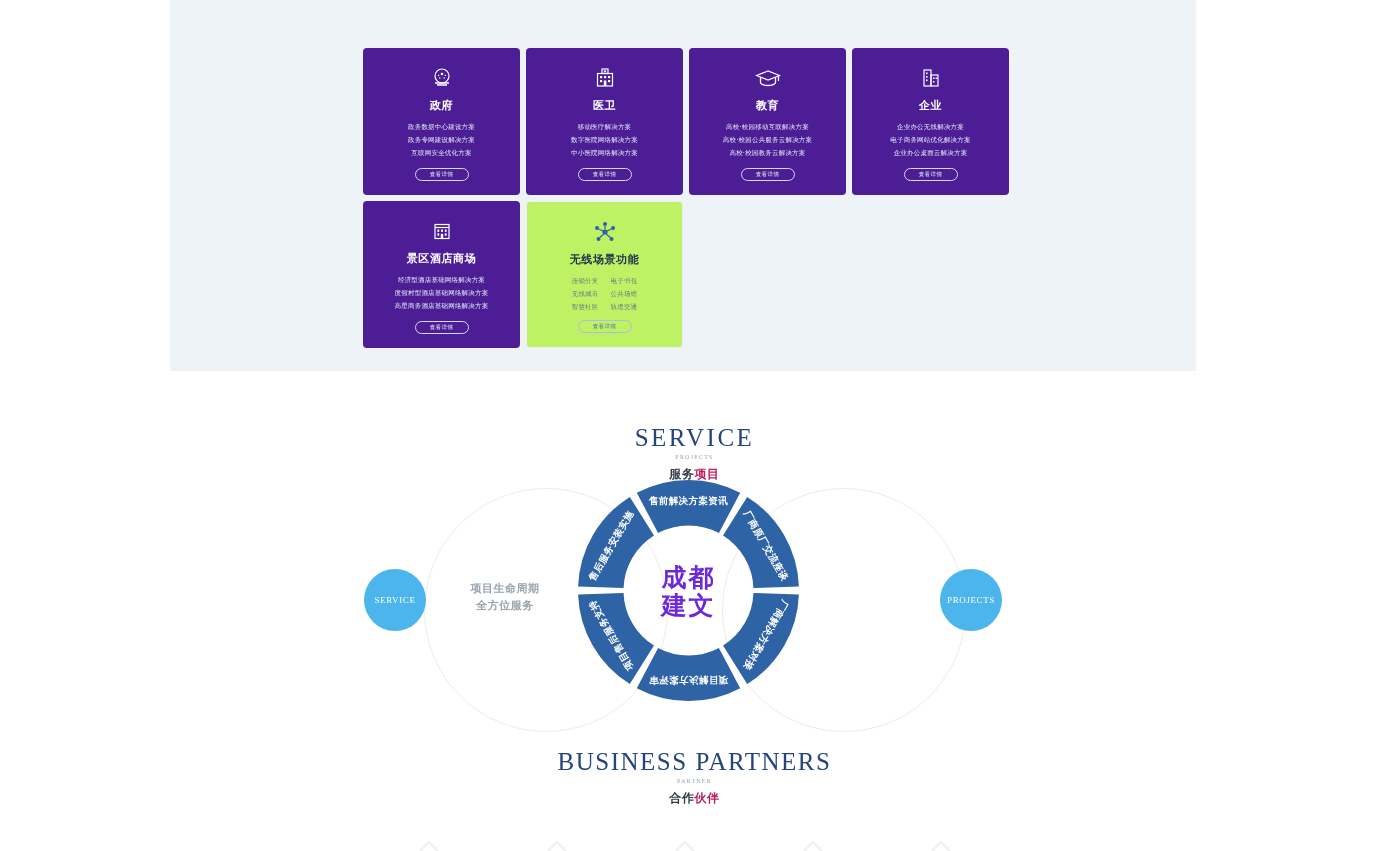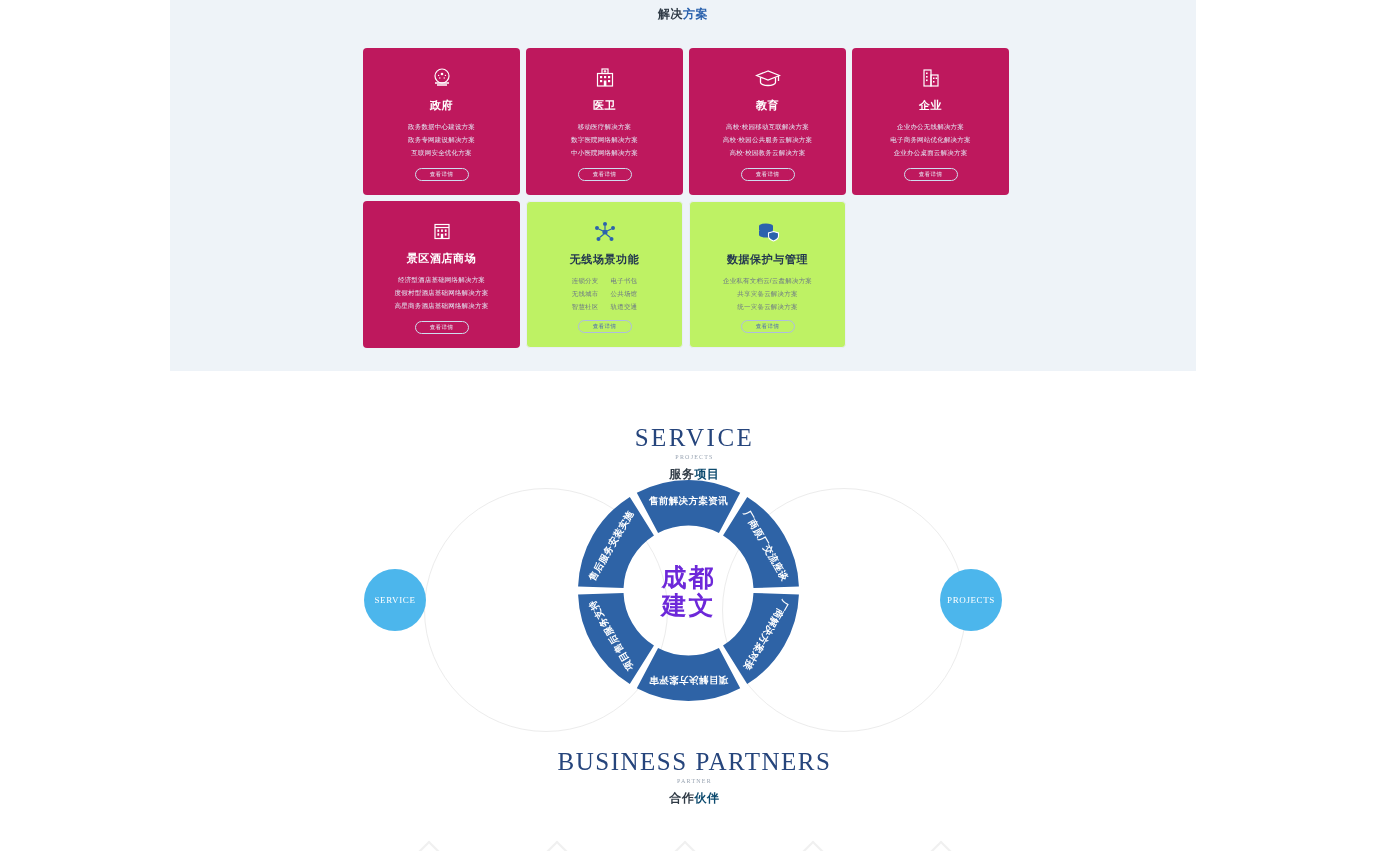--- a/index.html
+++ b/index.html
@@ -24,21 +24,21 @@
   .cards{
     position:absolute;left:193px;top:48px;width:640px;
     display:grid;grid-template-columns:repeat(4,157px);
     grid-auto-rows:147px;column-gap:6px;row-gap:6px;
   }
   .card{
     border-radius:4px;box-sizing:border-box;
     display:flex;flex-direction:column;align-items:center;
     padding-top:16px;position:relative;
   }
-  .card.blue{background:#be185d;}
+  .card.blue{background:#4c1d95;}
   .card.white{background:#bef264;border:1px solid #e9eef4;}
   .card-icon{height:28px;display:flex;align-items:center;justify-content:center;margin-bottom:6px;}
   .card-icon svg{display:block;}
   .card-title{font-size:11px;font-weight:bold;letter-spacing:.6px;margin-bottom:9px;}
   .card.blue .card-title{color:#ffffff;}
   .card.white .card-title{color:#22364f;}
   .card-list{display:flex;flex-direction:column;align-items:center;gap:4px;}
   .card-list .li{font-size:6.5px;line-height:9px;letter-spacing:.2px;}
   .card.blue .li{color:#e3ecf7;}
   .card.white .li{color:#6d7886;}
@@ -56,21 +56,21 @@
   .service-head{position:absolute;left:0;top:424px;width:1389px;text-align:center;}
   .eyebrow-en{
     font-family:"Liberation Serif","DejaVu Serif",serif;
     font-size:25px;letter-spacing:2.5px;color:#26457c;line-height:28px;
   }
   .eyebrow-sub{
     font-family:"Liberation Serif","DejaVu Serif",serif;
     font-size:6px;letter-spacing:1.2px;color:#9aa5b3;margin-top:2px;
   }
   .eyebrow-cn{font-size:12px;font-weight:bold;color:#2f3a45;margin-top:6px;letter-spacing:.6px;}
-  .eyebrow-cn .accent{color:#0c4a6e;}
+  .eyebrow-cn .accent{color:#be185d;}
 
   .diagram{position:absolute;left:0;top:480px;width:1389px;height:260px;}
   .diag-inner{position:relative;width:1389px;height:260px;}
 
   .ghost-circle{
     position:absolute;top:8px;width:244px;height:244px;border-radius:50%;
     border:1px solid #ececec;box-sizing:border-box;
   }
   .ghost-left{left:424px;}
   .ghost-right{left:722px;}
@@ -109,23 +109,20 @@
     position:absolute;top:0;width:72px;height:46px;
   }
   .partner-logo svg{display:block;}
 </style>
 </head>
 <body>
 
 <div class="page">
 
   <section class="solutions">
-    <div class="sec-title">
-      <span>解决</span><span class="accent">方案</span>
-    </div>
 
     <div class="cards">
 
       <div class="card blue">
         <div class="card-icon">
           <svg width="24" height="24" viewBox="0 0 24 24" fill="none" stroke="#fff" stroke-width="1.2">
             <circle cx="12" cy="10" r="7"></circle>
               <path d="M5 17h14M7 19h10" stroke-width="1.4"></path>
             <circle cx="12" cy="8" r="1.3" fill="#fff" stroke="none"></circle>
             <circle cx="8.6" cy="9.4" r=".7" fill="#fff" stroke="none"></circle>
@@ -250,37 +247,20 @@
             <span>公共场馆</span>
           </div>
           <div class="li duo">
             <span>智慧社区</span>
             <span>轨道交通</span>
           </div>
         </div>
         <div class="btn">查看详情</div>
       </div>
 
-      <div class="card white">
-        <div class="card-icon">
-          <svg width="26" height="24" viewBox="0 0 26 24" fill="none">
-            <ellipse cx="11" cy="6" rx="7" ry="2.6" fill="#2b62ad"></ellipse>
-            <path d="M4 6v4c0 1.4 3.1 2.6 7 2.6s7-1.2 7-2.6V6" fill="#2b62ad"></path>
-            <path d="M4 11v4c0 1.4 3.1 2.6 7 2.6s7-1.2 7-2.6v-4" fill="#2b62ad"></path>
-            <path d="M18.5 11.5 23.5 13v3.2c0 2.2-2.4 3.8-5 4.8-2.6-1-5-2.6-5-4.8V13l5-1.5z" fill="#2b62ad" stroke="#fff" stroke-width="1.1"></path>
-          </svg>
-        </div>
-        <div class="card-title">数据保护与管理</div>
-        <div class="card-list">
-          <div class="li">企业私有文档云/云盘解决方案</div>
-          <div class="li">共享灾备云解决方案</div>
-          <div class="li">统一灾备云解决方案</div>
-        </div>
-        <div class="btn">查看详情</div>
-      </div>
 
 
     </div>
   </section>
 
   <div class="service-head">
     <div class="eyebrow-en">SERVICE</div>
     <div class="eyebrow-sub">PROJECTS</div>
     <div class="eyebrow-cn">
       <span>服务</span><span class="accent">项目</span>
@@ -289,20 +269,24 @@
 
   <div class="diagram">
     <div class="diag-inner">
 
       <div class="ghost-circle ghost-left"></div>
       <div class="ghost-circle ghost-right"></div>
 
       <div class="side-circle side-left">SERVICE</div>
       <div class="side-circle side-right">PROJECTS</div>
 
+      <div class="side-text side-text-left">
+        <div>项目生命周期</div>
+        <div>全方位服务</div>
+      </div>
 
 
       <div class="donut">
         <svg width="221" height="221" viewBox="0 0 221 221" id="donut-svg">
           <g id="donut-segments">
               <path d="M 58.79375552420666 12.843897875199374 A 110.5 110.5 0 0 1 162.20624447579337 12.843897875199374 L 140.91543792693727 53.05523404423492 A 65 65 0 0 0 80.08456207306274 53.05523404423492 Z" fill="#2e63a6"></path>
               <path d="M 169.21954303674815 16.893027687273843 A 110.5 110.5 0 0 1 220.92578751254152 106.45087018792553 L 175.45634559561267 108.11815893407385 A 65 65 0 0 0 145.0409076686754 55.43707511016108 Z" fill="#2e63a6"></path>
               <path d="M 220.92578751254152 114.54912981207447 A 110.5 110.5 0 0 1 169.21954303674815 204.10697231272616 L 145.0409076686754 165.5629248898389 A 65 65 0 0 0 175.45634559561267 112.88184106592615 Z" fill="#2e63a6"></path>
               <path d="M 162.20624447579337 208.1561021248006 A 110.5 110.5 0 0 1 58.79375552420666 208.1561021248006 L 80.08456207306274 167.9447659557651 A 65 65 0 0 0 140.91543792693727 167.9447659557651 Z" fill="#2e63a6"></path>
               <path d="M 51.780456963251865 204.10697231272616 A 110.5 110.5 0 0 1 0.07421248745848175 114.54912981207447 L 45.54365440438734 112.88184106592617 A 65 65 0 0 0 75.95909233132463 165.56292488983894 Z" fill="#2e63a6"></path>

